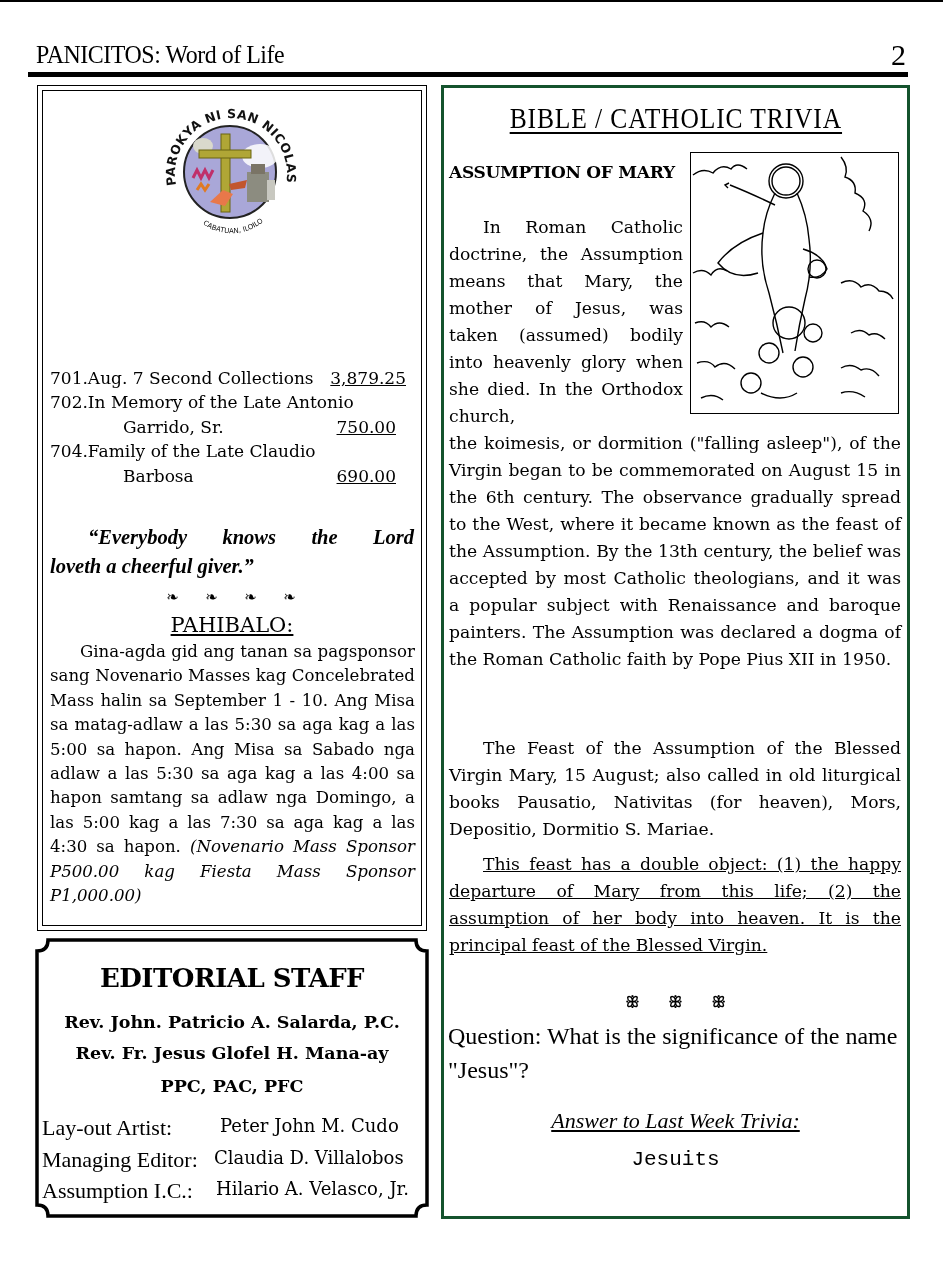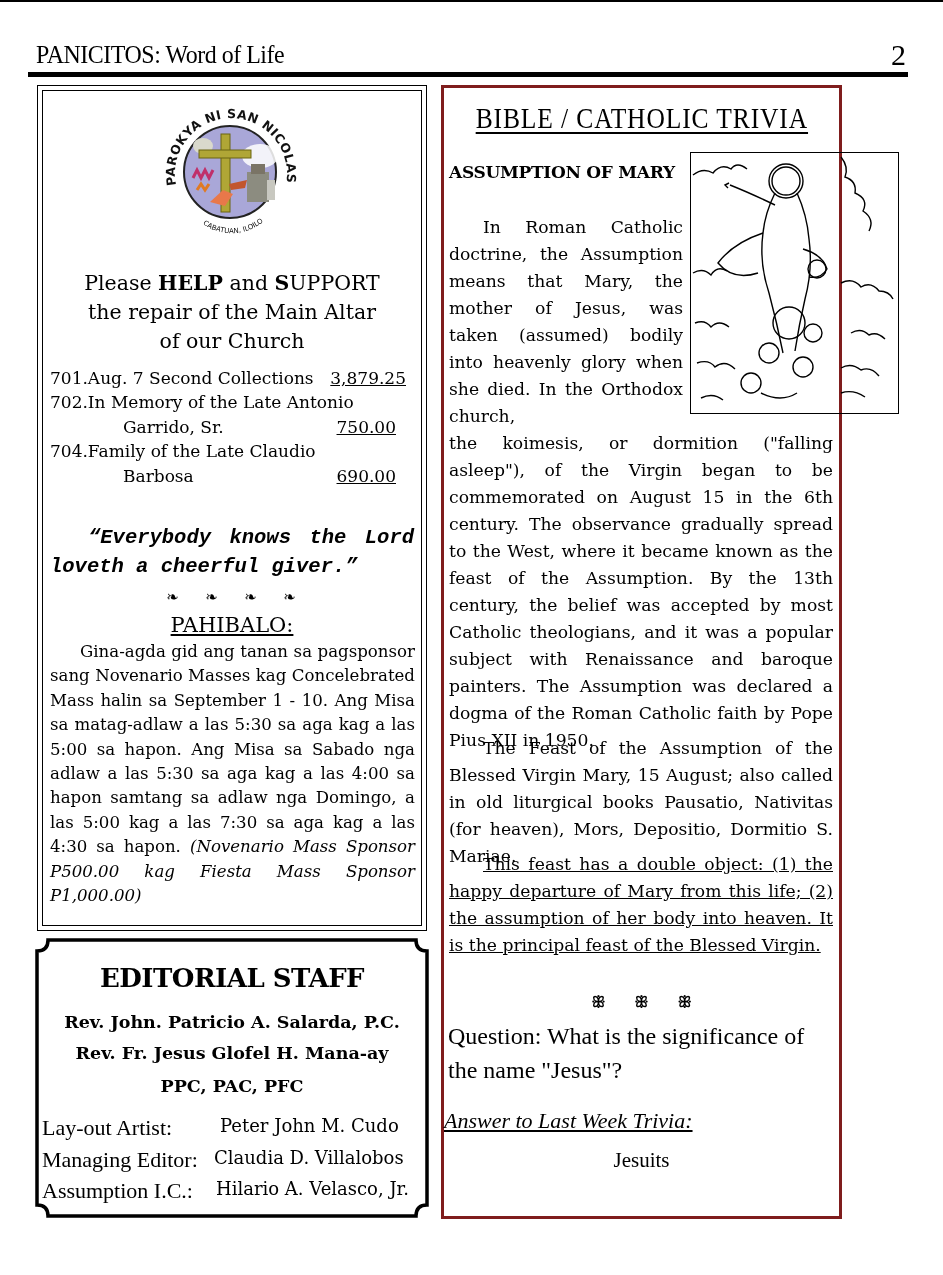--- a/index.html
+++ b/index.html
@@ -13,54 +13,54 @@
     
     .donate-box { position: absolute; left: 37px; top: 85px; width: 390px; height: 846px; border: 1px solid #000; box-sizing: border-box; }
     .donate-inner { position: absolute; left: 4px; top: 4px; right: 4px; bottom: 4px; border: 1.5px solid #000; }
     .logo { position: absolute; left: 117px; top: 8px; width: 150px; height: 150px; }
     .appeal { position: absolute; left: 0; right: 0; top: 183px; text-align: center; font-family: "DejaVu Serif", serif; font-size: 20.5px; line-height: 29px; }
     .appeal b { font-weight: bold; }
     .donations { position: absolute; left: 12px; top: 280px; width: 356px; font-size: 17px; line-height: 24.4px; font-family: "DejaVu Serif", serif; }
     .don-row { position: relative; height: 24.4px; white-space: nowrap; }
     .don-amt { position: absolute; right: 0; top: 0; text-decoration: underline; }
     .don-indent { padding-left: 73px; }
-    .quote { position: absolute; left: 12px; right: 12px; top: 437px; font-family: Liberation Mono, monospace; font-weight: bold; font-style: italic; font-size: 20.5px; line-height: 29px; text-align: justify; text-align-last: left; }
+    .quote { position: absolute; left: 12px; right: 12px; top: 437px; font-family: Liberation Serif, serif; font-weight: bold; font-style: italic; font-size: 20.5px; line-height: 29px; text-align: justify; text-align-last: left; }
     .quote .first { text-indent: 38px; display: block; text-align: justify; text-align-last: justify; }
     .flourish-row { position: absolute; left: 0; right: 0; top: 502px; text-align: center; font-size: 14px; letter-spacing: 2px; }
     .flourish { display: inline-block; margin: 0 9px; font-size: 15px; }
     .pahibalo-title { position: absolute; left: 0; right: 0; top: 527px; text-align: center; font-size: 21px; text-decoration: underline; }
     .pahibalo-body { position: absolute; left: 12px; right: 11px; top: 554px; font-size: 16.6px; line-height: 24.4px; text-align: justify; }
     .pahibalo-body .indent { display: inline-block; width: 30px; }
     .pahibalo-body i { font-style: italic; }
 
     
     .editorial-box { position: absolute; left: 34px; top: 937px; width: 396px; height: 282px; }
     .editorial-box svg { position: absolute; left: 0; top: 0; }
     .ed-title { position: absolute; left: 0; right: 0; top: 26px; text-align: center; font-family: "DejaVu Serif", serif; font-weight: bold; font-size: 26px; letter-spacing: -0.5px; }
     .ed-name { position: absolute; left: 0; right: 0; text-align: center; font-family: "DejaVu Serif", serif; font-weight: bold; font-size: 17.5px; }
     .ed-role { position: absolute; left: 8px; font-size: 22px; white-space: nowrap; font-family: Liberation Serif, serif; }
     .ed-role-name { position: absolute; font-size: 18px; white-space: nowrap; }
 
     
-    .trivia-box { position: absolute; left: 441px; top: 85px; width: 401px; height: 1134px; border: 3px solid #7f1d1d; box-sizing: border-box; }
+    .trivia-box { position: absolute; left: 441px; top: 85px; width: 469px; height: 1134px; border: 3px solid #14532d; box-sizing: border-box; }
     .trivia-title { position: absolute; left: 0; right: 0; top: 14px; text-align: center; font-family: "Liberation Serif", serif; font-size: 29px; letter-spacing: 1px; }
     .trivia-title span { text-decoration: underline; text-decoration-thickness: 2px; text-underline-offset: 4px; display: inline-block; transform: scaleX(0.88); }
     .art-title { position: absolute; left: 5px; top: 74px; font-weight: bold; font-size: 17px; font-family: "DejaVu Serif", serif; letter-spacing: -0.3px; }
     .art-image { position: absolute; left: 246px; top: 64px; width: 209px; height: 262px; border: 1.5px solid #000; box-sizing: border-box; overflow: hidden; }
     .art-p1 { position: absolute; left: 5px; width: 234px; top: 126px; font-size: 17.2px; line-height: 27px; text-align: justify; }
     .art-p1 .indent { display: inline-block; width: 34px; }
     .art-p1b { position: absolute; left: 5px; right: 6px; top: 342px; font-size: 17.2px; line-height: 27px; text-align: justify; }
     .art-p2 { position: absolute; left: 5px; right: 6px; top: 647px; font-size: 17.2px; line-height: 27px; text-align: justify; }
     .art-p3 { position: absolute; left: 5px; right: 6px; top: 763px; font-size: 17.2px; line-height: 27px; text-align: justify; text-decoration: underline; }
     .indent34 { display: inline-block; width: 34px; }
     .tri-flourish { position: absolute; left: 0; right: 0; top: 905px; text-align: center; font-size: 15px; font-weight: bold; }
     .tri-flourish span { margin: 0 12px; }
     .question { position: absolute; left: 4px; right: 6px; top: 931px; font-family: "Liberation Serif", serif; font-size: 24px; line-height: 34px; }
-    .answer-label { position: absolute; left: 0; right: 0; top: 1020px; font-family: "Liberation Serif", serif; font-style: italic; font-size: 22px; text-decoration: underline; }
-    .answer { position: absolute; left: 0; right: 0; top: 1060px; text-align: center; font-family: Liberation Serif, serif; font-size: 21px; }
+    .answer-label { position: absolute; left: 0; right: 0; top: 1020px; text-align: center; font-family: "Liberation Serif", serif; font-style: italic; font-size: 22px; text-decoration: underline; }
+    .answer { position: absolute; left: 0; right: 0; top: 1060px; text-align: center; font-family: Liberation Mono, monospace; font-size: 21px; }
   </style>
 </head>
 <body>
 
 <div class="top-rule"></div>
 
 <div class="header">
   <div class="header-title">PANICITOS: Word of Life</div>
   <div class="page-num">2</div>
 </div>
@@ -87,25 +87,20 @@
     <path d="M38,84 l4,-8 4,8 4,-8 4,8 4,-8" stroke="#c0306a" stroke-width="3" fill="none"></path>
     <path d="M42,96 l4,-6 4,6 4,-6" stroke="#e07a22" stroke-width="3" fill="none"></path>
     <text font-family="DejaVu Sans, sans-serif" font-weight="bold" font-size="12.5" fill="#111" letter-spacing="0.5">
       <textPath href="#arcTop" startOffset="2%">PAROKYA NI SAN NICOLAS DE TOLENTINO</textPath>
     </text>
     <text font-family="DejaVu Sans, sans-serif" font-size="7" fill="#111">
       <textPath href="#arcBot" startOffset="5%">CABATUAN, ILOILO</textPath>
     </text>
   </svg>
 
-  <div class="appeal">
-    <div><span>Please </span><b>HELP</b><span> and </span><b>S</b><span>UPPORT</span></div>
-    <div>the repair of the Main Altar</div>
-    <div>of our Church</div>
-  </div>
 
   <div class="donations">
     <div class="don-row">
       <span>701.Aug. 7 Second Collections</span>
       <span class="don-amt">3,879.25</span>
     </div>
     <div class="don-row">
       <span>702.In Memory of the Late Antonio</span>
       <span class="don-amt"></span>
     </div>

